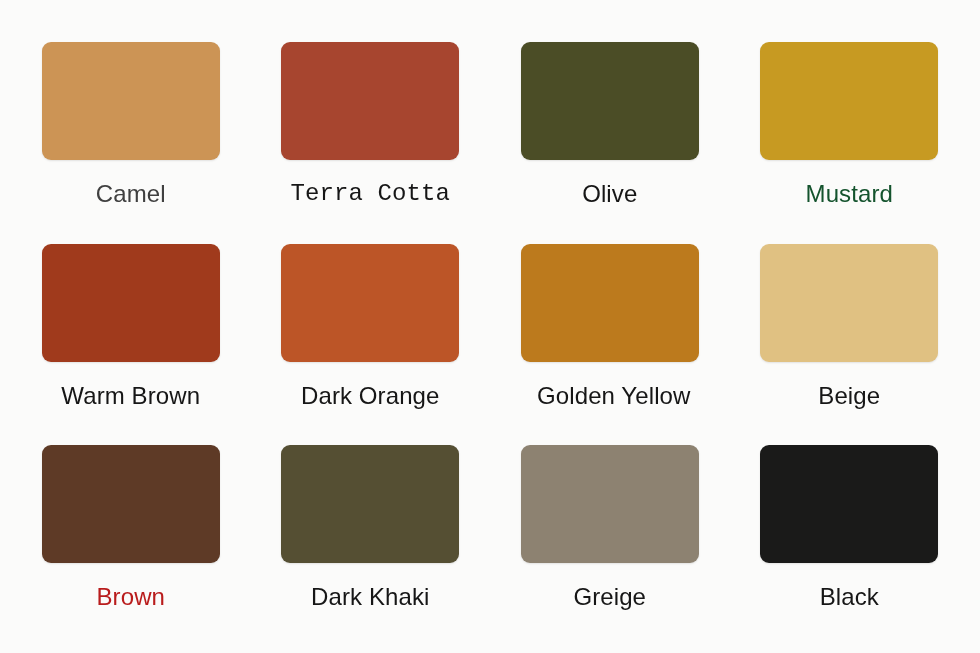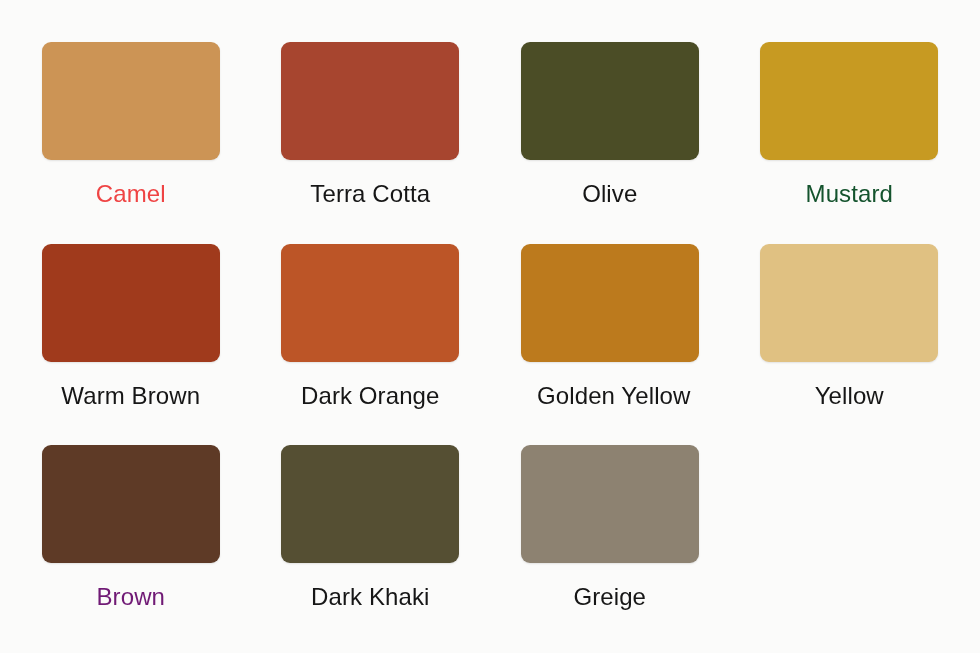--- a/index.html
+++ b/index.html
@@ -62,26 +62,26 @@
   }
 </style>
 </head>
 <body style="background-color: rgb(251, 251, 250);">
 
 <div class="palette-board" style="background-color: rgb(251, 251, 250);">
   <div class="swatch-grid">
 
     <div class="swatch-cell">
       <div class="swatch-chip" style="background-color: rgb(204, 148, 85);"></div>
-      <div class="swatch-label" style="color: #ef4444;">Camel</div>
+      <div class="swatch-label" style="color: #404040;">Camel</div>
     </div>
 
     <div class="swatch-cell">
       <div class="swatch-chip" style="background-color: rgb(167, 69, 47);"></div>
-      <div class="swatch-label" style="color: rgb(22, 22, 22);">Terra Cotta</div>
+      <div class="swatch-label" style="color: rgb(22, 22, 22); font-family: Liberation Mono, monospace;">Terra Cotta</div>
     </div>
 
     <div class="swatch-cell">
       <div class="swatch-chip" style="background-color: rgb(75, 77, 38);"></div>
       <div class="swatch-label" style="color: rgb(22, 22, 22);">Olive</div>
     </div>
 
     <div class="swatch-cell">
       <div class="swatch-chip" style="background-color: rgb(199, 154, 34);"></div>
       <div class="swatch-label" style="color: #14532d;">Mustard</div>
@@ -97,33 +97,37 @@
       <div class="swatch-label" style="color: rgb(22, 22, 22);">Dark Orange</div>
     </div>
 
     <div class="swatch-cell">
       <div class="swatch-chip" style="background-color: rgb(188, 122, 29);"></div>
       <div class="swatch-label" style="color: rgb(22, 22, 22); margin-left: 8px;">Golden Yellow</div>
     </div>
 
     <div class="swatch-cell">
       <div class="swatch-chip" style="background-color: rgb(224, 193, 130);"></div>
-      <div class="swatch-label" style="color: rgb(22, 22, 22);">Yellow</div>
+      <div class="swatch-label" style="color: rgb(22, 22, 22);">Beige</div>
     </div>
 
     <div class="swatch-cell">
       <div class="swatch-chip" style="background-color: rgb(94, 58, 38);"></div>
-      <div class="swatch-label" style="color: #701a75;">Brown</div>
+      <div class="swatch-label" style="color: #b91c1c;">Brown</div>
     </div>
 
     <div class="swatch-cell">
       <div class="swatch-chip" style="background-color: rgb(85, 79, 51);"></div>
       <div class="swatch-label" style="color: rgb(22, 22, 22);">Dark Khaki</div>
     </div>
 
     <div class="swatch-cell">
       <div class="swatch-chip" style="background-color: rgb(141, 130, 113);"></div>
       <div class="swatch-label" style="color: rgb(22, 22, 22);">Greige</div>
     </div>
 
+    <div class="swatch-cell">
+      <div class="swatch-chip" style="background-color: rgb(26, 26, 25);"></div>
+      <div class="swatch-label" style="color: rgb(22, 22, 22);">Black</div>
+    </div>
 
   </div>
 </div>
 
 </body></html>

